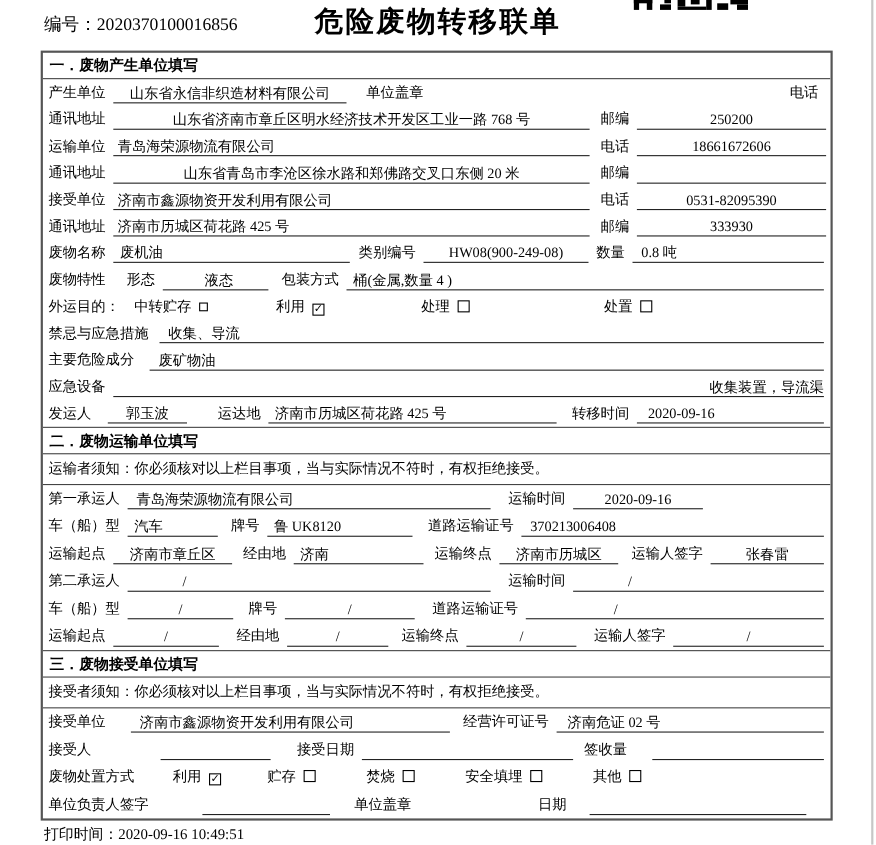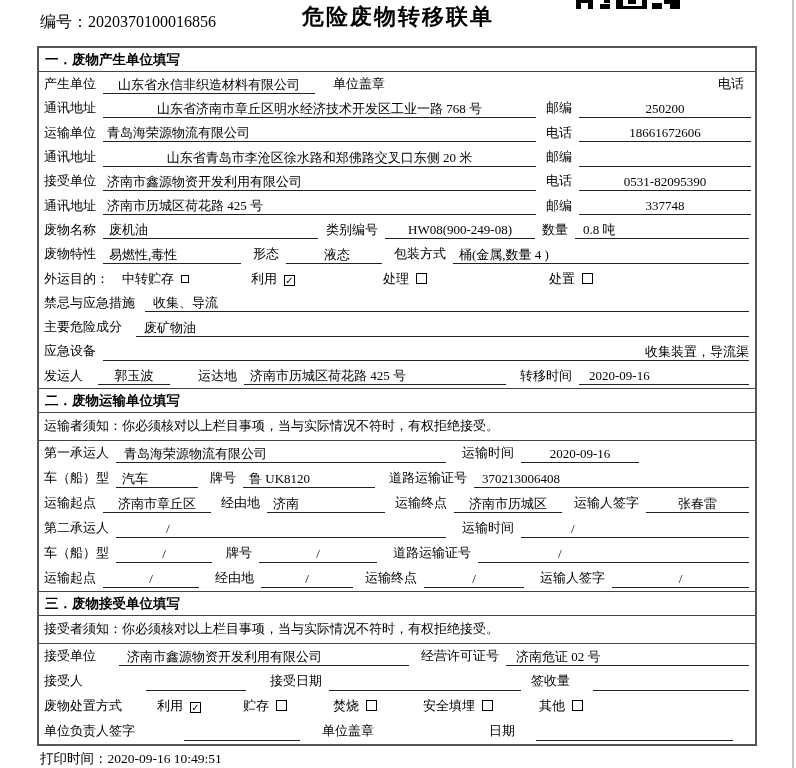--- a/index.html
+++ b/index.html
@@ -2,21 +2,21 @@
 <html><head>
 <meta charset="utf-8">
 <style>
   * { margin:0; padding:0; box-sizing:border-box; }
   html,body { width:796px; height:768px; background:#fff; overflow:hidden; }
   body { font-family:"Liberation Serif","DejaVu Serif",serif; color:#000; font-size:13px; position:relative; }
 
   .serial { position:absolute; top:12px; left:40px; font-size:16px; white-space:nowrap; }
   .title  { position:absolute; top:2px; left:0; width:100%; text-align:center;
             font-family:"Liberation Sans","DejaVu Sans",sans-serif;
-            font-weight:bold; font-size:22px; letter-spacing:2px; }
+            font-weight:bold; font-size:26px; letter-spacing:2px; }
   .qr     { position:absolute; top:0; left:576px; }
   .edge   { position:absolute; top:0; right:2px; width:2px; height:768px; background:#c6c6c6; }
 
   .formbox { position:absolute; left:37px; top:46px; width:720px; height:700px;
              border:2px solid #555; background:#fff; overflow:hidden; }
 
   .sec-h { font-family:"Liberation Sans","DejaVu Sans",sans-serif; font-weight:bold;
            font-size:13.5px; padding:3px 0 2px 6px; border-bottom:1.5px solid #444; }
   .sec-h.mid { border-top:1.5px solid #444; }
 
@@ -98,35 +98,34 @@
     <span class="l">接受单位</span>
     <span class="u fill" style="text-align:left;padding-left:4px">济南市鑫源物资开发利用有限公司</span>
     <span class="l">电话</span>
     <span class="u" style="width:172px">0531-82095390</span>
   </div>
 
   <div class="r">
     <span class="l">通讯地址</span>
     <span class="u fill" style="text-align:left;padding-left:4px">济南市历城区荷花路 425 号</span>
     <span class="l">邮编</span>
-    <span class="u" style="width:172px">337748</span>
+    <span class="u" style="width:172px">333930</span>
   </div>
 
   <div class="r">
     <span class="l">废物名称</span>
     <span class="u" style="width:215px;text-align:left;padding-left:6px">废机油</span>
     <span class="l" style="margin-left:8px">类别编号</span>
     <span class="u" style="width:150px">HW08(900-249-08)</span>
     <span class="l" style="margin-left:7px">数量</span>
     <span class="u fillx" style="text-align:left;padding-left:8px">0.8 吨</span>
   </div>
 
   <div class="r">
     <span class="l">废物特性</span>
-    <span class="u" style="width:138px;text-align:left;padding-left:6px">易燃性,毒性</span>
     <span class="l" style="margin-left:12px">形态</span>
     <span class="u" style="width:96px;text-align:center;padding-left:6px">液态</span>
     <span class="l" style="margin-left:12px">包装方式</span>
     <span class="u fillx" style="text-align:left;padding-left:6px">桶(金属,数量 4 )</span>
   </div>
 
   <div class="r">
     <span class="l">外运目的：</span>
     <span class="grp" style="margin-left:6px"><span>中转贮存</span><span class="cb sm"></span></span>
     <span class="grp" style="margin-left:62px"><span>利用</span><span class="cb">✓</span></span>

